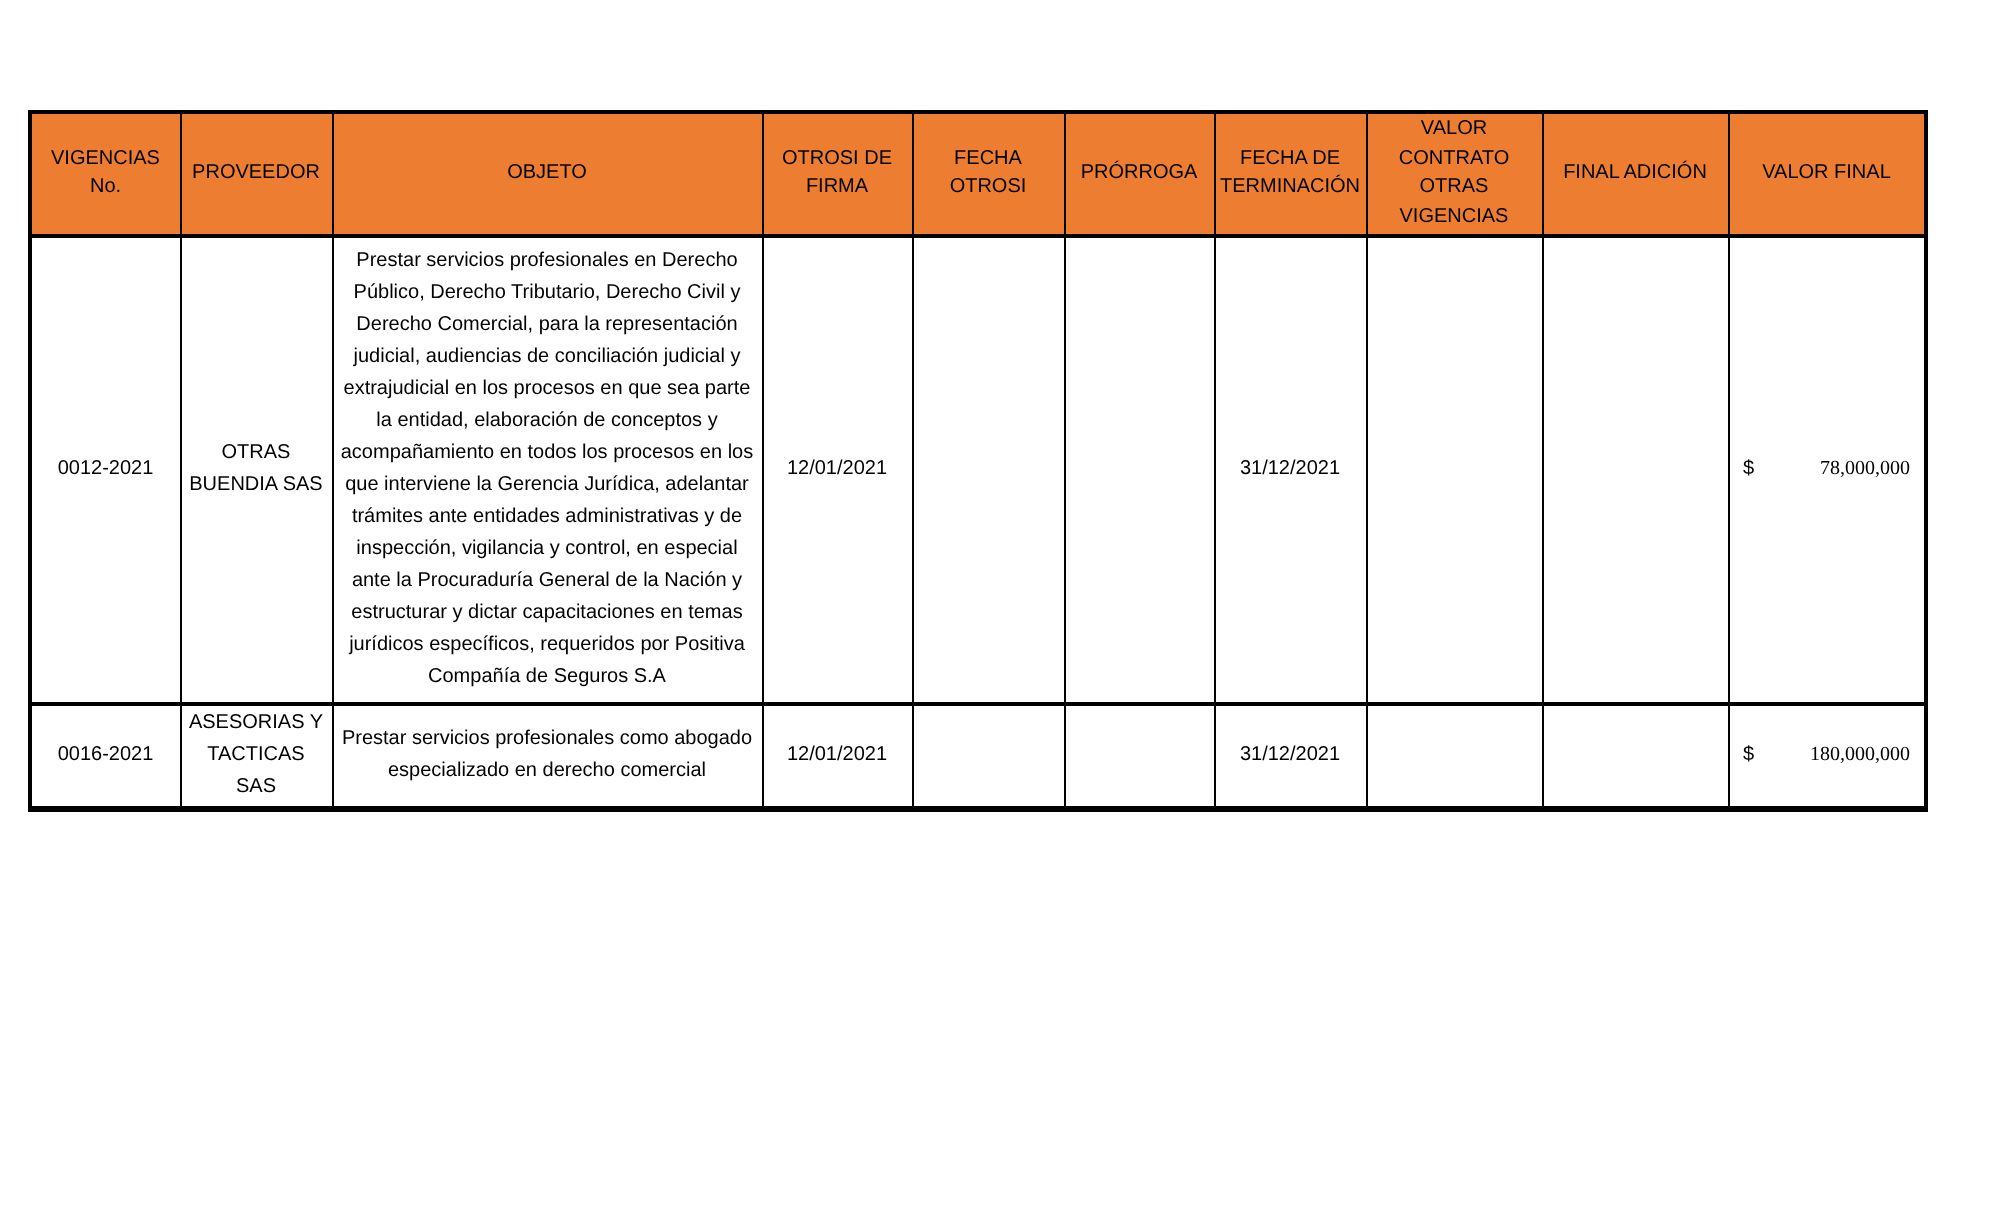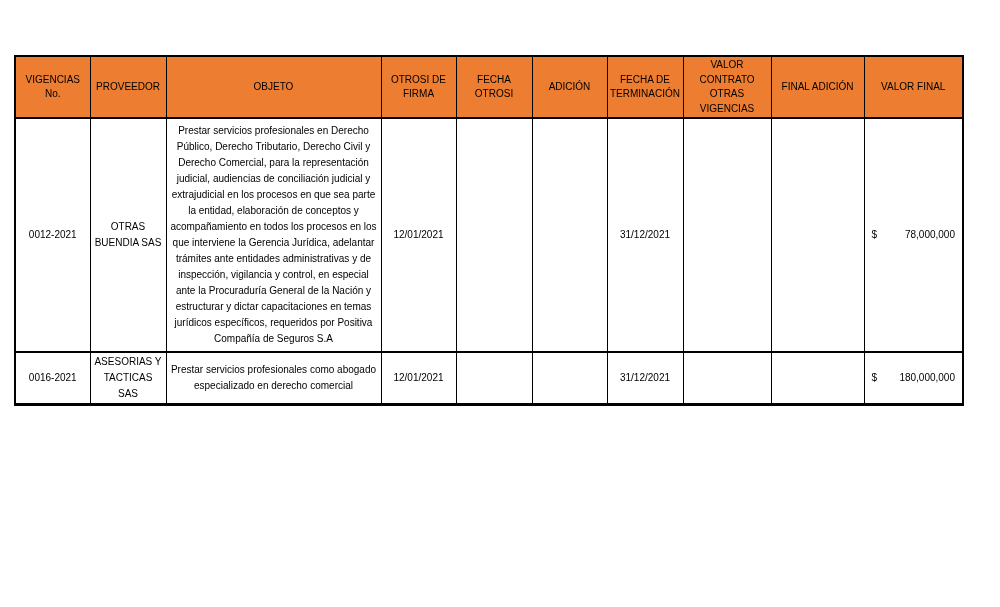--- a/index.html
+++ b/index.html
@@ -55,21 +55,21 @@
   tr.row-short { height: 44px; }
   td.cell-objeto { padding: 2px 3px; margin-left: 41px; }
   .money {
     display: flex;
     justify-content: space-between;
     align-items: center;
     padding: 0 5px 0 5px;
     width: 100%;
   }
   .money .cur { text-align: left; }
-  .money .amt { text-align: center; }
+  .money .amt { text-align: center; font-family: Liberation Serif, serif; }
 </style>
 </head>
 <body>
 
 <div class="page">
   <table class="contracts">
     <colgroup>
       <col style="width:75px">
       <col style="width:76px">
       <col style="width:215px">
@@ -81,21 +81,21 @@
       <col style="width:93px">
       <col style="width:99px">
     </colgroup>
     <thead>
       <tr>
         <th>VIGENCIAS No.</th>
         <th>PROVEEDOR</th>
         <th>OBJETO</th>
         <th>OTROSI DE FIRMA</th>
         <th>FECHA OTROSI</th>
-        <th>ADICIÓN</th>
+        <th>PRÓRROGA</th>
         <th>FECHA DE TERMINACIÓN</th>
         <th>VALOR CONTRATO OTRAS VIGENCIAS</th>
         <th>FINAL ADICIÓN</th>
         <th>VALOR FINAL</th>
       </tr>
     </thead>
     <tbody>
       <tr class="row-tall">
         <td class="cell-contrato">0012-2021</td>
         <td class="cell-proveedor">OTRAS BUENDIA SAS</td>

